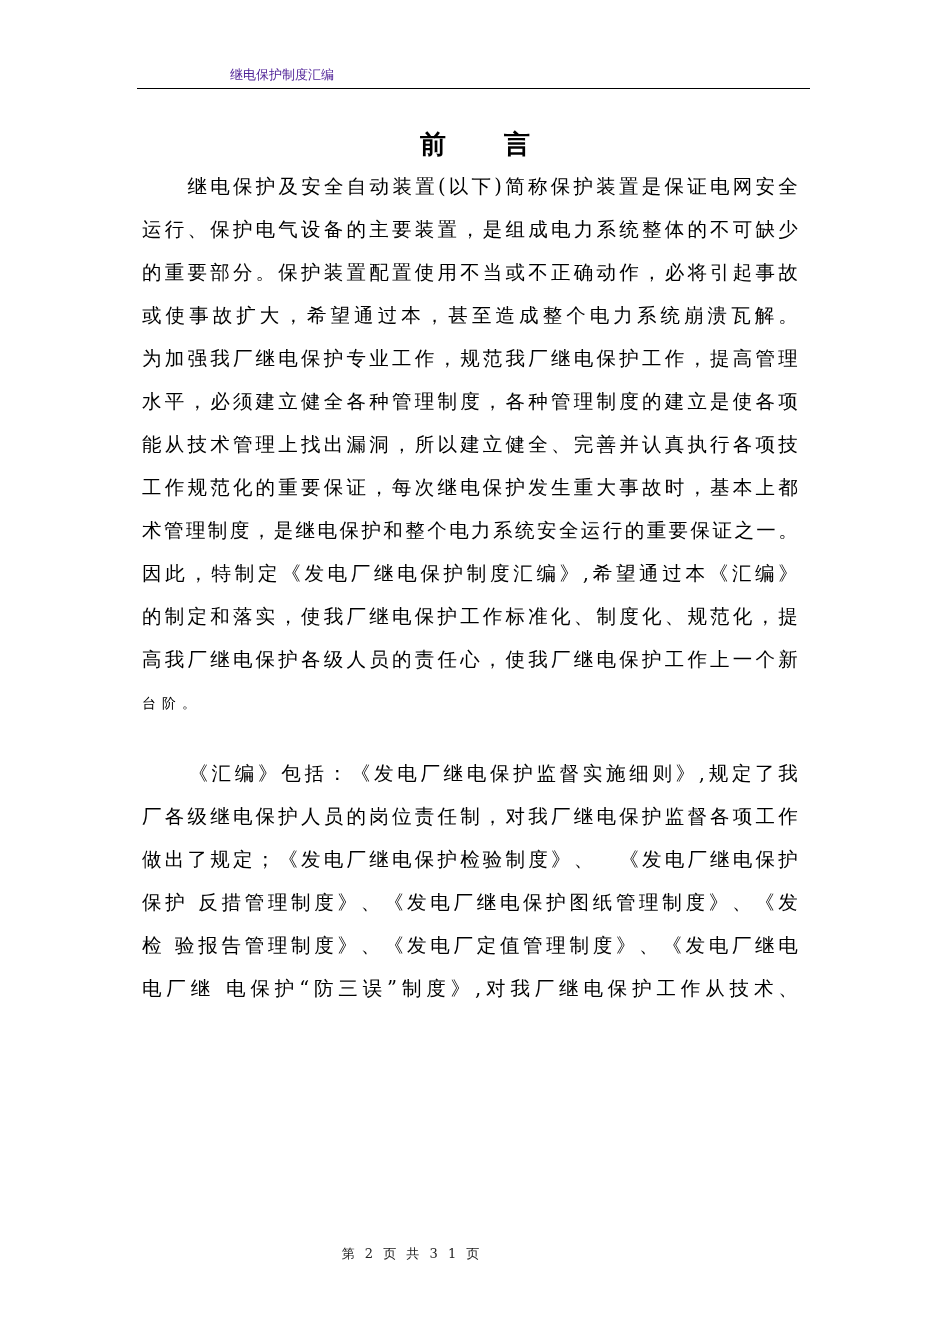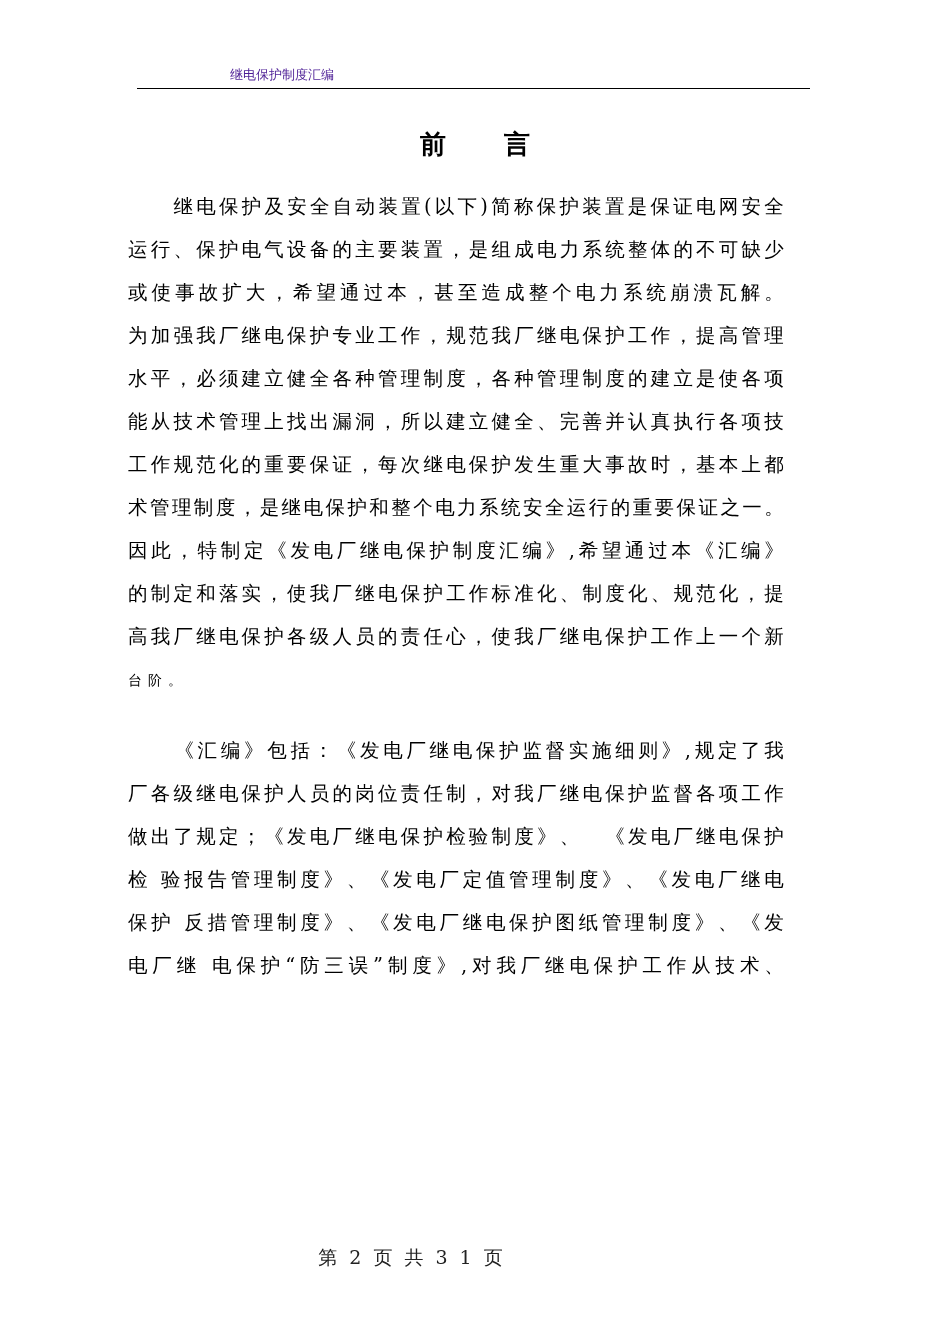--- a/index.html
+++ b/index.html
@@ -6,58 +6,59 @@
     body { width: 950px; height: 1344px; position: relative; overflow: hidden;
            font-family: "DejaVu Serif", "Liberation Serif", serif; color: #000; }
     .page-header-text { position: absolute; left: 230px; top: 66px; font-size: 13px;
            color: #4c1d95; letter-spacing: 0px; font-family: Liberation Serif, serif; }
     .header-rule { position: absolute; left: 137px; top: 88px; width: 673px; height: 0;
            border-top: 1.3px solid #000; }
     .title { position: absolute; left: 0; width: 950px; top: 119px; text-align: center;
            font-size: 26px; font-weight: bold; letter-spacing: 0; font-family: "DejaVu Sans", "Liberation Sans", sans-serif; margin-top: 8px; }
     .title span { display: inline-block; }
     .title .gap { width: 58px; }
-    .body { position: absolute; left: 128px; width: 656px; top: 168px; margin-top: 20px; }
+    .body { position: absolute; left: 142px; width: 656px; top: 168px; }
     .line { height: 43px; line-height: 38px; font-size: 19.5px; white-space: nowrap;
             text-align: justify; text-align-last: justify; letter-spacing: 0.2px; }
     .line.last { text-align-last: left; }
     .line.small { font-size: 14px; letter-spacing: 6px; line-height: 38px; text-align-last: left; }
     .para-gap { height: 28px; }
     .footer { position: absolute; left: 0; width: 822px; top: 1245px; text-align: center;
-              font-size: 19px; color: #222; word-spacing: 4px; letter-spacing: 1px; }
+              font-size: 13px; color: #222; word-spacing: 4px; letter-spacing: 1px; }
   </style>
 </head>
 <body>
 
 <div class="page-header-text">继电保护制度汇编</div>
 <div class="header-rule"></div>
 
 <div class="title">
   <span>前</span><span class="gap"></span><span>言</span>
 </div>
 
 <div class="body">
   <div>
     <div class="line">　　继电保护及安全自动装置(以下)简称保护装置是保证电网安全</div>
     <div class="line">运行、保护电气设备的主要装置，是组成电力系统整体的不可缺少</div>
+    <div class="line">的重要部分。保护装置配置使用不当或不正确动作，必将引起事故</div>
     <div class="line">或使事故扩大，希望通过本，甚至造成整个电力系统崩溃瓦解。</div>
     <div class="line">为加强我厂继电保护专业工作，规范我厂继电保护工作，提高管理</div>
     <div class="line">水平，必须建立健全各种管理制度，各种管理制度的建立是使各项</div>
     <div class="line">能从技术管理上找出漏洞，所以建立健全、完善并认真执行各项技</div>
     <div class="line">工作规范化的重要保证，每次继电保护发生重大事故时，基本上都</div>
     <div class="line">术管理制度，是继电保护和整个电力系统安全运行的重要保证之一。</div>
     <div class="line">因此，特制定《发电厂继电保护制度汇编》,希望通过本《汇编》</div>
     <div class="line">的制定和落实，使我厂继电保护工作标准化、制度化、规范化，提</div>
     <div class="line">高我厂继电保护各级人员的责任心，使我厂继电保护工作上一个新</div>
     <div class="line small">台阶。</div>
   </div>
   <div class="para-gap"></div>
   <div>
     <div class="line">　　《汇编》包括：《发电厂继电保护监督实施细则》,规定了我</div>
     <div class="line">厂各级继电保护人员的岗位责任制，对我厂继电保护监督各项工作</div>
     <div class="line">做出了规定；《发电厂继电保护检验制度》、　《发电厂继电保护</div>
+    <div class="line">保护 反措管理制度》、《发电厂继电保护图纸管理制度》、《发</div>
     <div class="line">检 验报告管理制度》、《发电厂定值管理制度》、《发电厂继电</div>
-    <div class="line">保护 反措管理制度》、《发电厂继电保护图纸管理制度》、《发</div>
     <div class="line">电厂继 电保护“防三误”制度》,对我厂继电保护工作从技术、</div>
   </div>
 </div>
 
 <div class="footer">第 2 页 共 3 1 页</div>
 
 </body></html>

